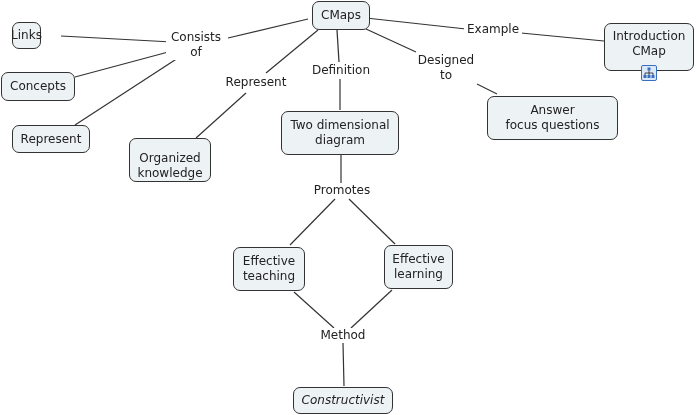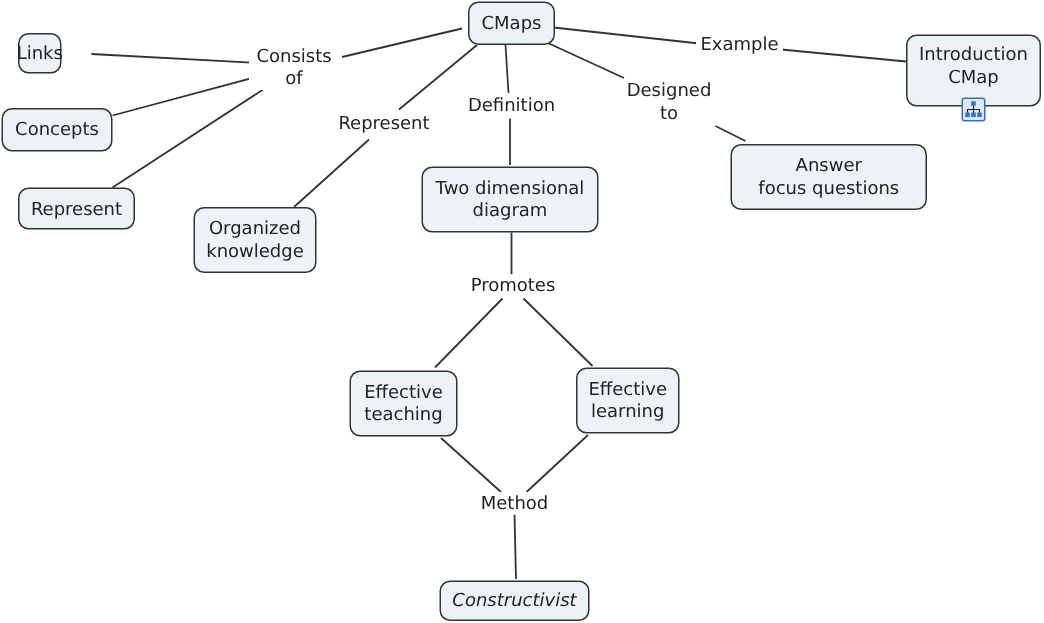--- a/index.html
+++ b/index.html
@@ -38,21 +38,21 @@
     <line x1="294" y1="292" x2="334" y2="328"></line>
     <line x1="392" y1="290" x2="351" y2="328"></line>
     <line x1="343" y1="343" x2="344" y2="386"></line>
   </g>
 </svg>
 
 <div class="node" style="left:312px;top:1px;width:58px;height:29px;"><span>CMaps</span></div>
 <div class="node" style="left:12px;top:22px;width:29px;height:27px;"><span>Links</span></div>
 <div class="node" style="left:1px;top:72px;width:74px;height:29px;"><span>Concepts</span></div>
 <div class="node" style="left:12px;top:125px;width:78px;height:28px;"><span>Represent</span></div>
-<div class="node" style="left:129px;top:138px;width:82px;height:44px;"><span>Organized
+<div class="node" style="left:129px;top:138px;width:82px;height:44px;justify-content:flex-end;"><span>Organized
 knowledge</span></div>
 <div class="node" style="left:281px;top:111px;width:118px;height:44px;"><span>Two dimensional
 diagram</span></div>
 <div class="node" style="left:487px;top:96px;width:131px;height:44px;"><span>Answer
 focus questions</span></div>
 <div class="node" style="left:604px;top:23px;width:90px;height:48px;justify-content:flex-start;padding-top:5px;text-align:center;">
   <span>Introduction
 CMap</span>
 </div>
 <div class="cmap-icon" style="position:absolute;left:641px;top:63px;">

